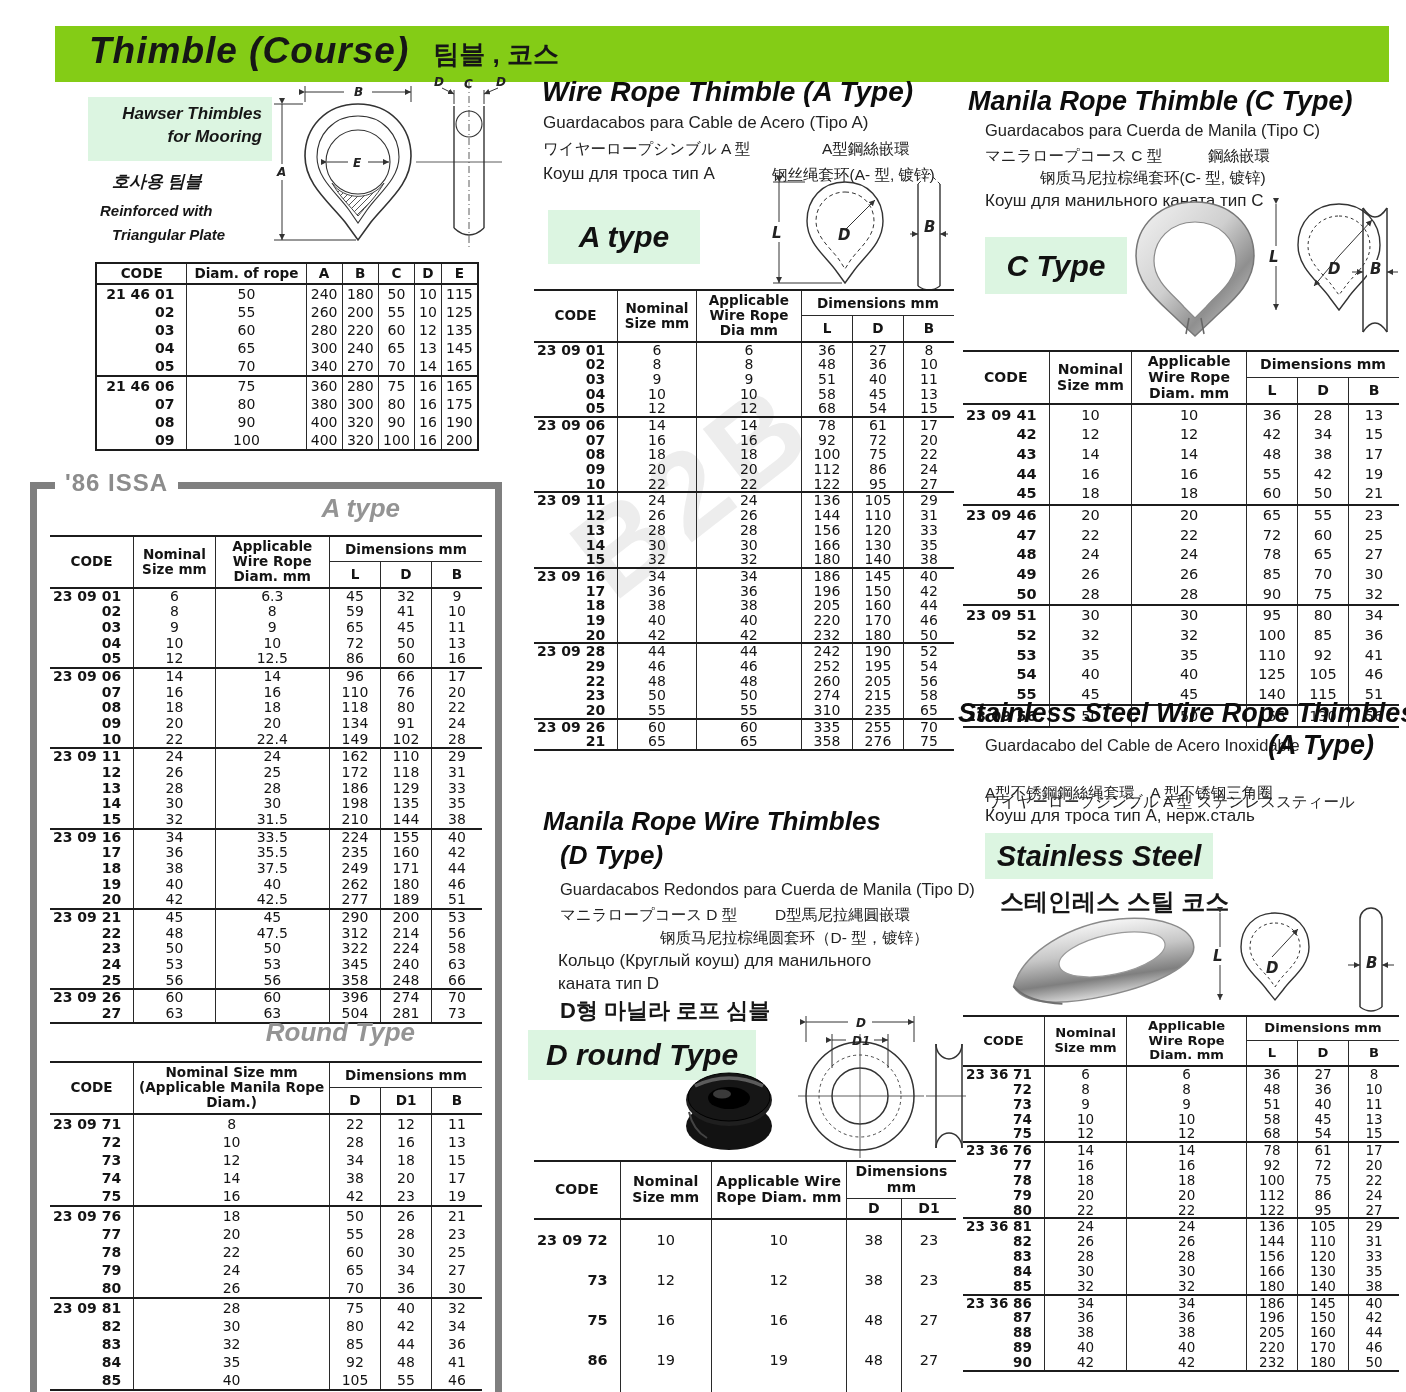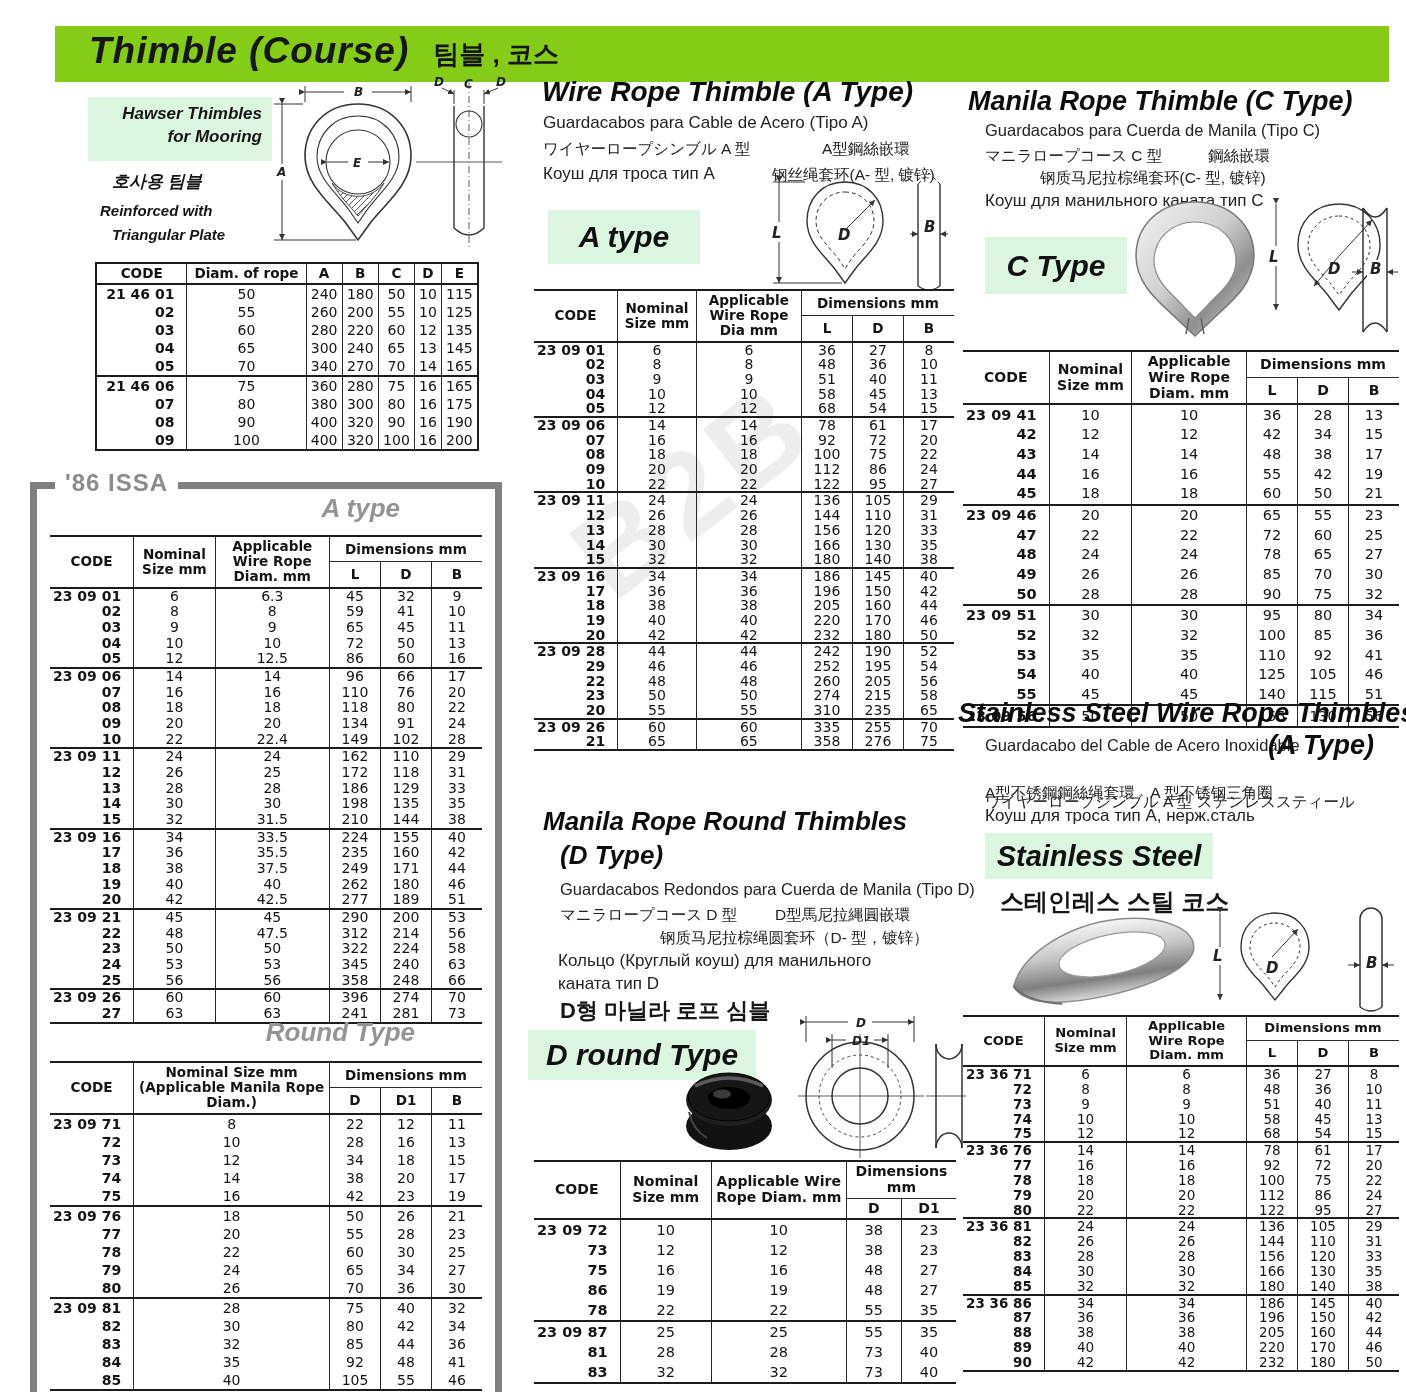--- a/index.html
+++ b/index.html
@@ -30,21 +30,21 @@
   .tblwrap th.sub-head{border-left:1px solid #2a2a2a;min-width:44px;}
   .tblwrap td{text-align:center;vertical-align:middle;font-weight:400;}
   .tblwrap tbody tr.group-start td{border-top:2px solid #1c1c1c;}
   .tblwrap .code-cell{text-align:right;white-space:nowrap;padding-right:12px;font-weight:700;}
   .tblwrap .code-prefix{font-weight:700;}
   .tw-hawser{font-size:14px;} .tw-hawser td{padding:1px 3px;}
   .tw-hawser table{border-left:2px solid #1c1c1c;border-right:2px solid #1c1c1c;}
   .tw-issa-a{font-size:14px;} .tw-issa-a td{padding:0 3px;line-height:1.12;}
   .tw-round{font-size:14px;} .tw-round td{padding:1px 3px;}
   .tw-wire{font-size:14px;} .tw-wire td{padding:0 3px;line-height:1.05;}
-  .tw-d{font-size:14.5px;} .tw-d td{padding:2px 3px;}
+  .tw-d{font-size:14.5px;} .tw-d td{padding:12px 3px;}
   .tw-c{font-size:14.5px;} .tw-c td{padding:1.5px 3px;line-height:1.15;}
   .tw-ss{font-size:13.5px;} .tw-ss td{padding:0 3px;line-height:1.1;}
   
   #issa-box{left:30px;top:482px;width:472px;height:1045px;border:7px solid #7f7f7f;box-sizing:border-box;}
   #issa-label{position:absolute;left:18px;top:-20px;background:#fff;padding:0 10px;
               color:#8c8c8c;font-weight:700;font-size:24px;letter-spacing:1px;}
   
   .note{font-weight:700;font-style:italic;font-size:15px;}
   #watermark{left:560px;top:420px;font-size:120px;font-weight:700;color:rgba(140,140,140,0.16);
              transform:rotate(-38deg);letter-spacing:8px;pointer-events:none;}
@@ -445,21 +445,21 @@
               <td>60</td>
               <td>60</td>
               <td>396</td>
               <td>274</td>
               <td>70</td>
             </tr>
             <tr>
               <td class="code-cell"><span class="code-num">27</span></td>
               <td>63</td>
               <td>63</td>
-              <td>241</td>
+              <td>504</td>
               <td>281</td>
               <td>73</td>
             </tr>
           </tbody>
         </table>
       </div>
     <div class="abs graylabel" style="right:80px;top:528px;">Round Type</div>
     <div class="abs tblwrap tw-round" style="left:13px;top:572px;width:432px;">
         <table>
           <thead>
@@ -852,21 +852,21 @@
             <td>65</td>
             <td>65</td>
             <td>358</td>
             <td>276</td>
             <td>75</td>
           </tr>
         </tbody>
       </table>
     </div>
 
-  <div class="abs h-title" style="left:543px;top:806px;font-size:26px;">Manila Rope Round Thimbles</div>
+  <div class="abs h-title" style="left:543px;top:806px;font-size:26px;">Manila Rope Wire Thimbles</div>
   <div class="abs h-title" style="left:560px;top:840px;font-size:26px;">(D Type)</div>
   <div class="abs sub" style="left:560px;top:880px;font-size:16.5px;">Guardacabos Redondos para Cuerda de Manila (Tipo D)</div>
   <div class="abs sub-cjk" style="left:560px;top:905px;">マニラロープコース D 型</div>
   <div class="abs sub-cjk" style="left:775px;top:905px;">D型馬尼拉縄圓嵌環</div>
   <div class="abs sub-cjk" style="left:660px;top:928px;">钢质马尼拉棕绳圆套环（D- 型，镀锌）</div>
   <div class="abs sub" style="left:558px;top:951px;">Кольцо (Круглый коуш) для манильного</div>
   <div class="abs sub" style="left:558px;top:974px;">каната тип D</div>
   <div class="abs" style="left:560px;top:996px;font-size:22px;font-weight:700;">D형 마닐라 로프 심블</div>
   <div class="abs mint typelabel" style="left:528px;top:1030px;width:228px;height:50px;">D round Type</div>
 

